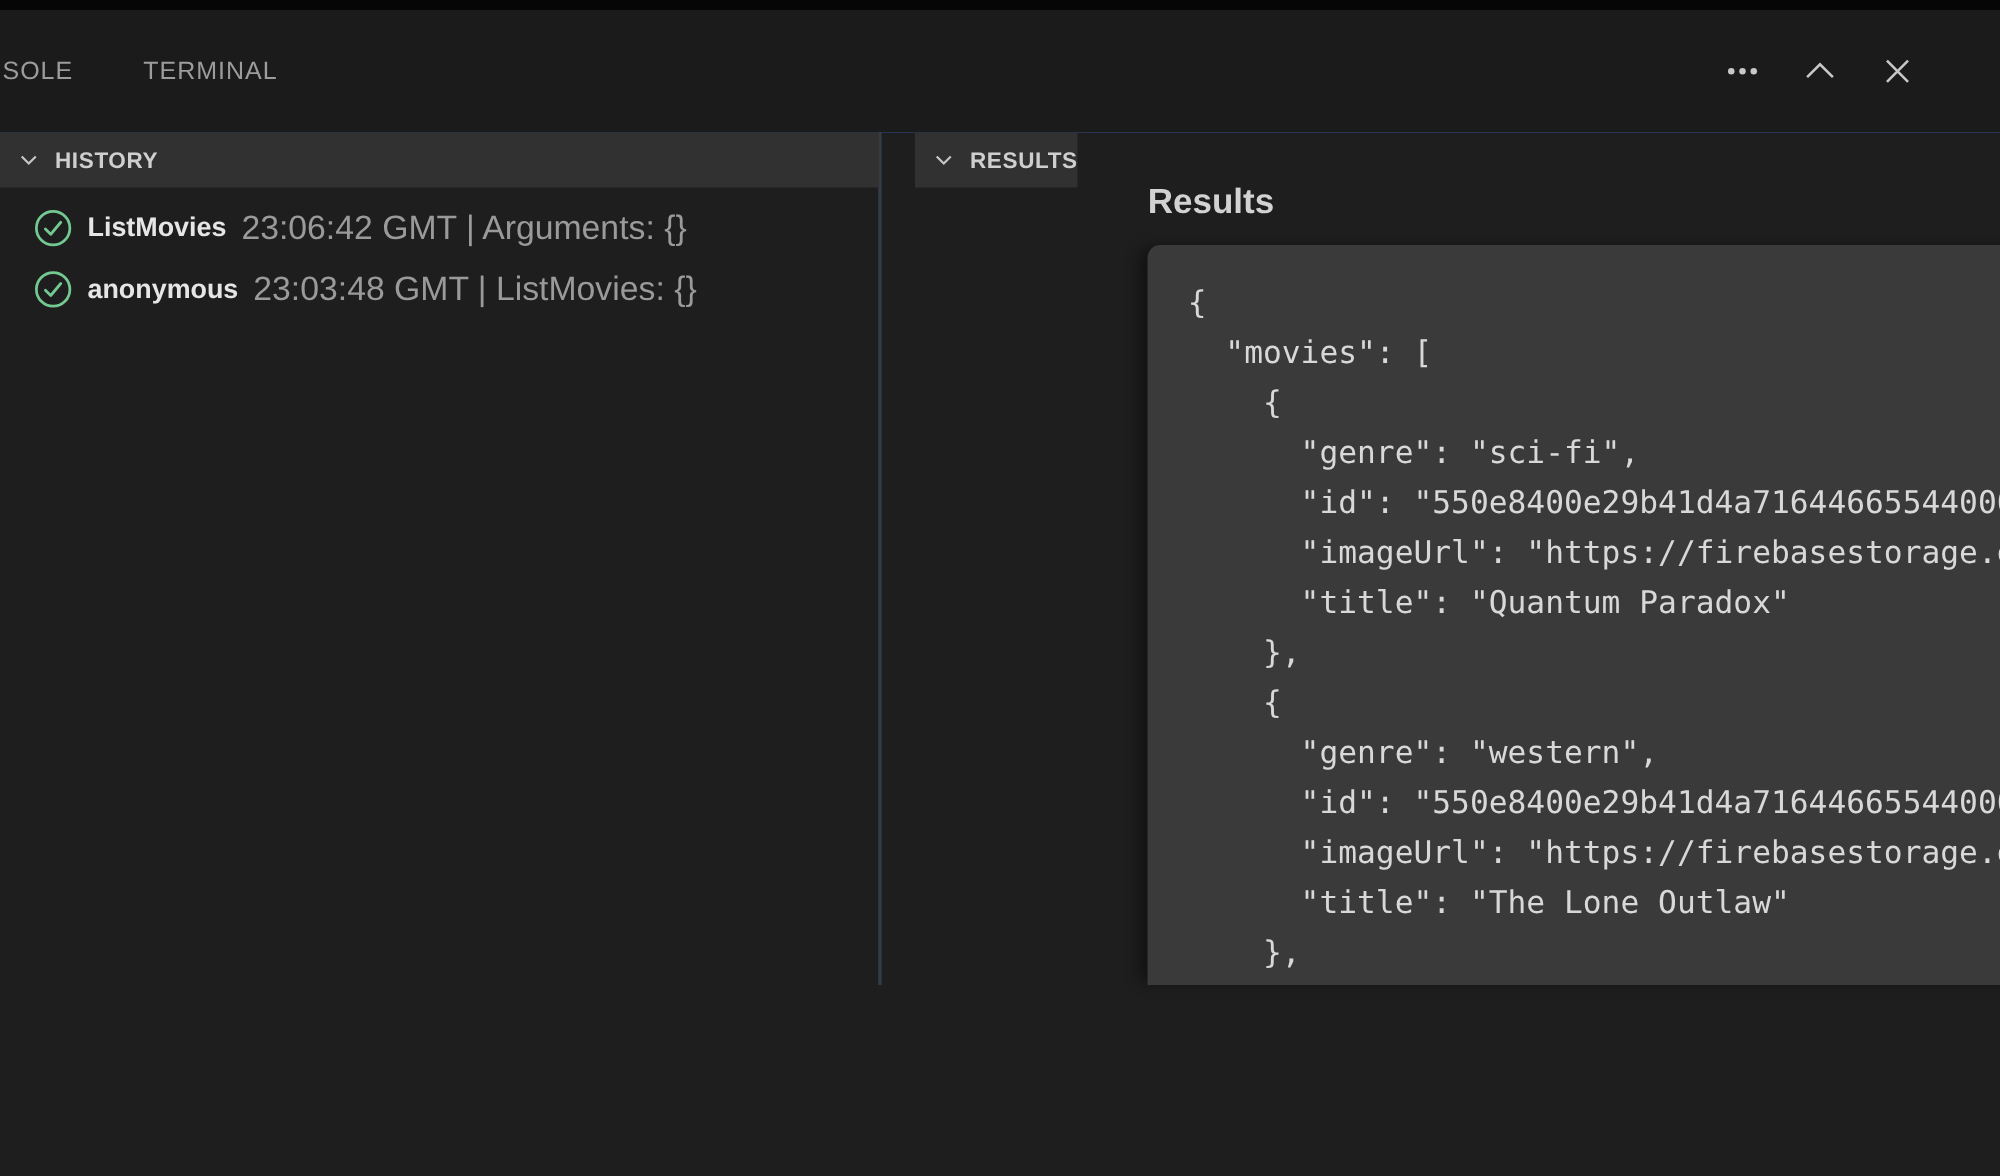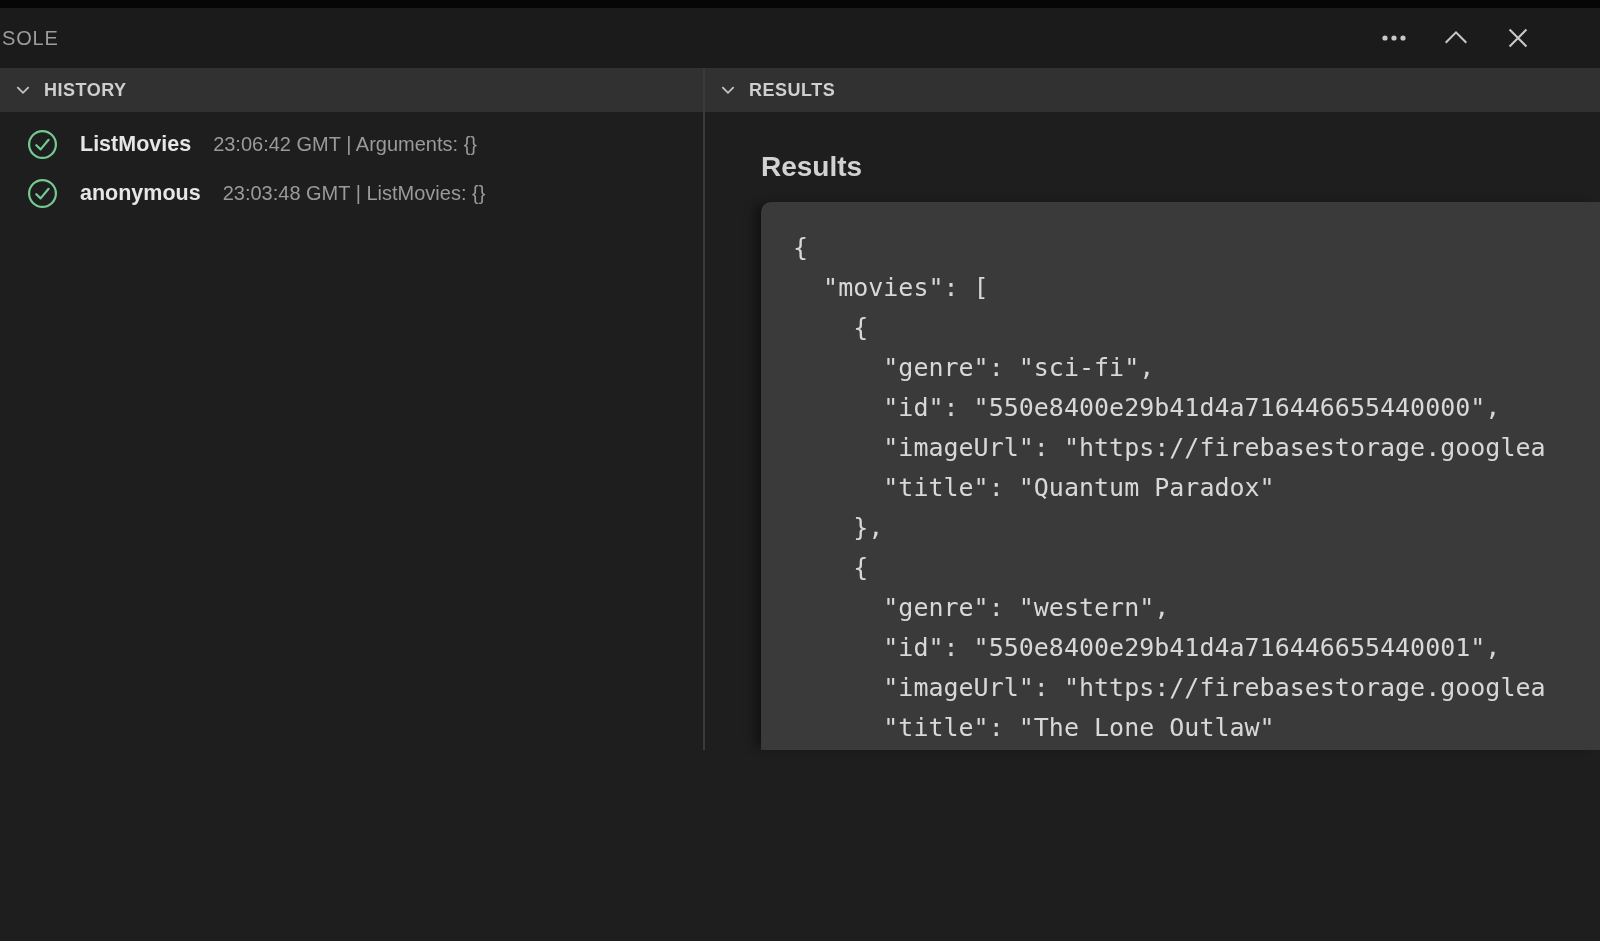--- a/index.html
+++ b/index.html
@@ -14,21 +14,21 @@
     overflow:hidden;
     background:#1e1e1e;
     font-family:"Liberation Sans", sans-serif;
     -webkit-font-smoothing:antialiased;
   }
   
   .top-strip{height:8px;background:#060606;}
 
   
   .tab-bar{
-    height:60px;
+    height:98px;
     background:#1b1b1b;
     display:flex;
     align-items:stretch;
   }
   .tab{
     display:flex;align-items:center;
     padding:0 28px;
     font-size:20px;
     letter-spacing:.8px;
     color:#9c9c9c;
@@ -70,22 +70,23 @@
     flex:0 0 703px;
     display:flex;flex-direction:column;
     background:#1e1e1e;
   }
   .sash{
     width:2px;flex:0 0 2px;
     background:#3a3a3a;
   }
   .results-pane{
     flex:1;min-width:0;
-    display:flex;flex-direction:column;
+    display:flex;
     background:#1e1e1e;
+    padding-left:27px;
   }
 
   
   .pane-header{
     height:44px;flex:0 0 44px;
     background:#313131;
     display:flex;align-items:center;
     gap:12px;
     padding-left:14px;
     font-size:18px;
@@ -94,32 +95,32 @@
     color:#cfcfcf;
   }
   .chev{display:flex;align-items:center;}
 
   
   .history-list{padding-top:8px;}
   .history-item{
     display:flex;align-items:center;
     height:49px;
     padding-left:27px;
-    gap:22px;
+    gap:12px;
     cursor:default;
   }
   .check-icon circle,.check-icon path{stroke:var(--status-pass);}
   .history-name{
     font-size:21.5px;
     font-weight:700;
     color:#e6e6e6;
     white-space:nowrap;
   }
   .history-meta{
-    font-size:20px;
+    font-size:27px;
     color:#9a9a9a;
     white-space:nowrap;
   }
 
   
   .results-content{
     flex:1;min-height:0;
     display:flex;flex-direction:column;
     padding:36px 0 0 56px;
   }
@@ -148,20 +149,21 @@
     white-space:pre;
   }
 </style>
 </head>
 <body>
 
 <div class="top-strip"></div>
 
 <div class="tab-bar">
   <div class="tab clipped">SOLE</div>
+  <div class="tab">TERMINAL</div>
 
   <div class="tab-actions">
     <div class="action-btn">
       <svg width="32" height="32" viewBox="0 0 32 32" fill="currentColor">
         <circle cx="7" cy="16" r="2.6"></circle>
           <circle cx="16" cy="16" r="2.6"></circle>
           <circle cx="25" cy="16" r="2.6"></circle>
       </svg>
     </div>
     <div class="action-btn">

